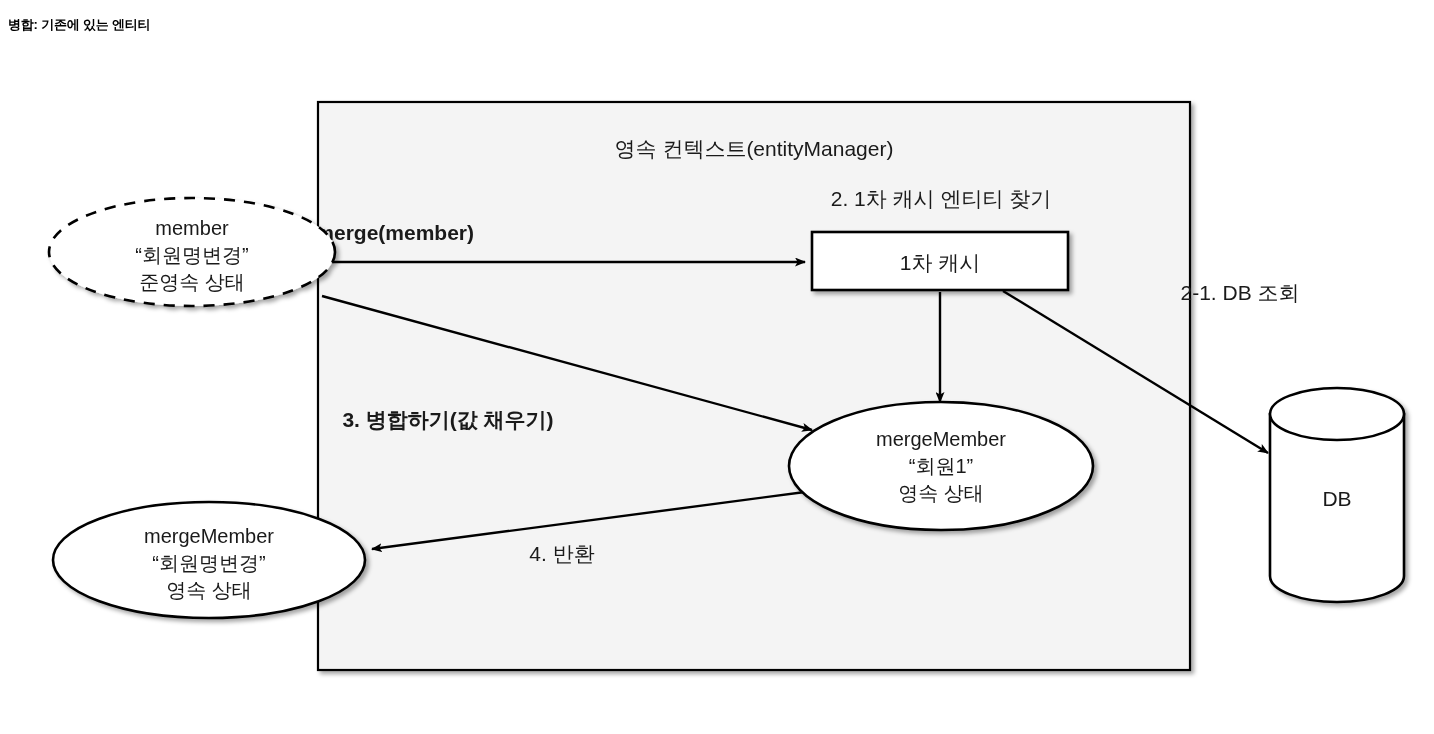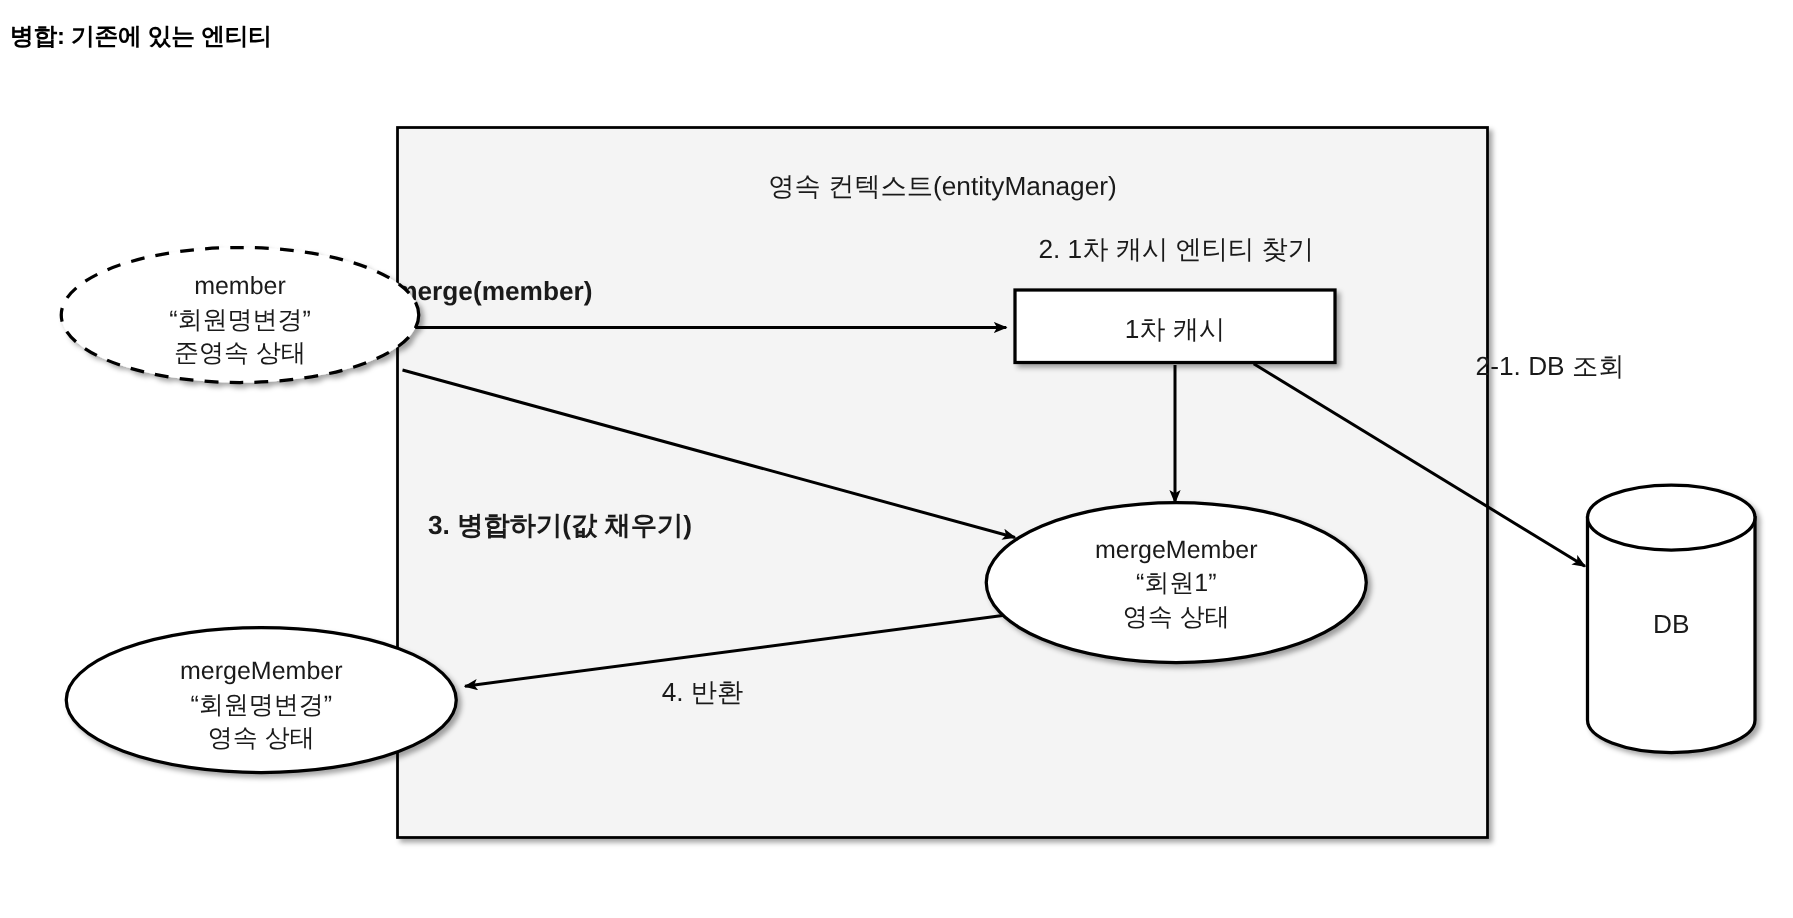--- a/index.html
+++ b/index.html
@@ -12,21 +12,21 @@
     font-family: "Liberation Sans", "DejaVu Sans", sans-serif;
     width: 1434px;
     height: 734px;
     position: relative;
     overflow: hidden;
   }
   #page-title {
     position: absolute;
     left: 8px;
     top: 16px;
-    font-size: 19px;
+    font-size: 13px;
     font-weight: bold;
     color: #000000;
     letter-spacing: -0.2px;
     white-space: nowrap;
   }
   #diagram-canvas {
     position: absolute;
     left: 0;
     top: 0;
     width: 1434px;

